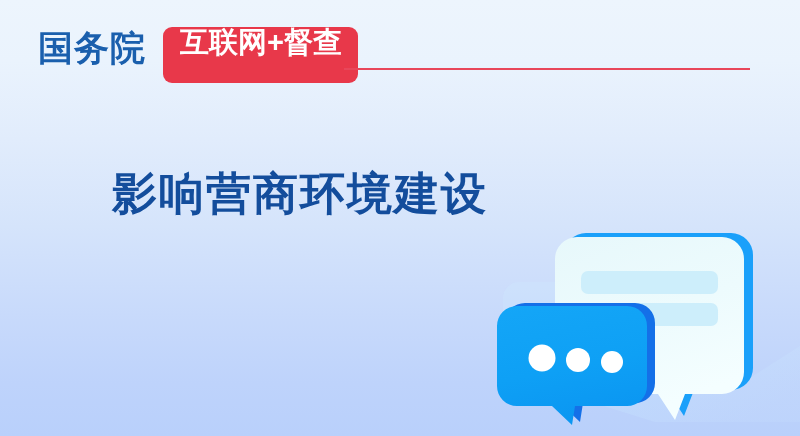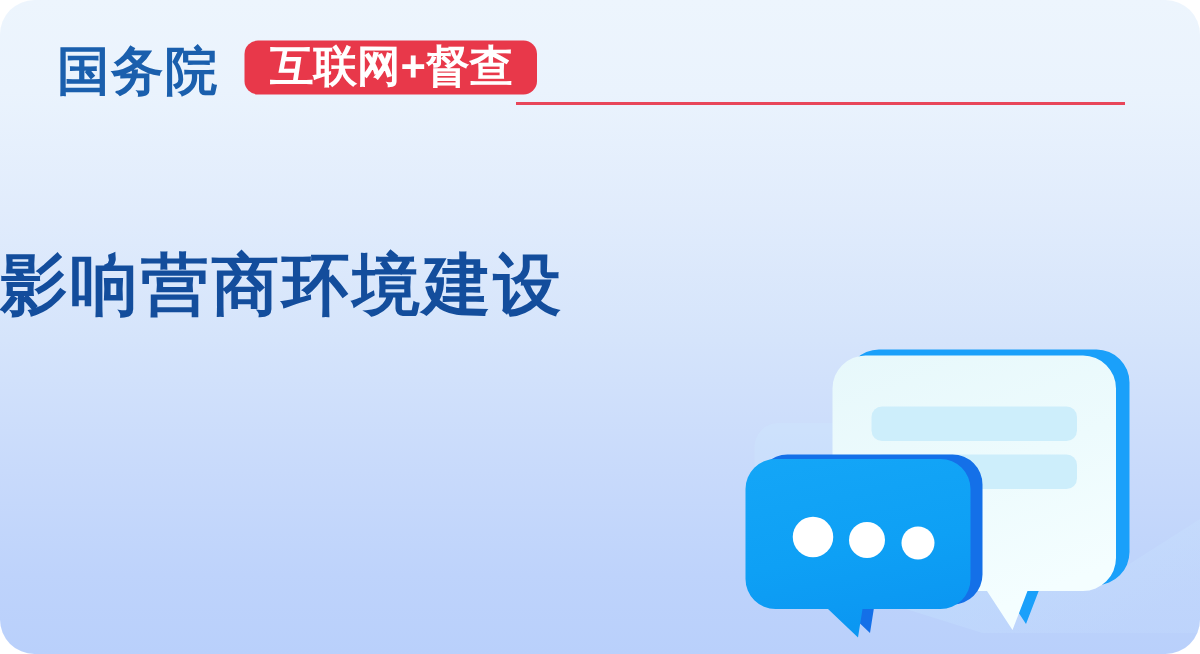--- a/index.html
+++ b/index.html
@@ -19,21 +19,20 @@
     height: 436px;
     background: linear-gradient(180deg,
         #edf5fd 0%,
         #eaf3fd 14%,
         #e1ecfc 32%,
         #d5e4fb 52%,
         #c8dafb 72%,
         #bed3fb 88%,
         #b9d0fb 100%);
     overflow: hidden;
-    border-radius: 23px;
   }
 
   
   #header {
     position: absolute;
     left: 0;
     top: 0;
     width: 800px;
     height: 100px;
   }
@@ -47,24 +46,23 @@
     font-weight: bold;
     color: #1a5fad;
     letter-spacing: 1px;
     white-space: nowrap;
   }
 
   #badge {
     position: absolute;
     left: 163px;
     top: 27px;
-    height: 36px;
+    height: 56px;
     padding: 0 16px 0 17px;
     display: flex;
-    align-items: center;
     background: #e8384a;
     border-radius: 9px;
     box-sizing: border-box;
   }
 
   #badge-text {
     font-size: 29px;
     line-height: 30px;
     font-weight: bold;
     color: #ffffff;
@@ -80,22 +78,21 @@
     height: 2px;
     background: #e8465a;
   }
 
   
   #headline {
     position: absolute;
     left: 0;
     top: 165px;
     width: 600px;
-    text-align: left;
-    font-family: Liberation Mono, monospace;
+    text-align: center;
   }
 
   .headline-line {
     font-size: 45px;
     line-height: 58px;
     font-weight: bold;
     color: #134d9c;
     letter-spacing: 2px;
     white-space: nowrap;
   }

